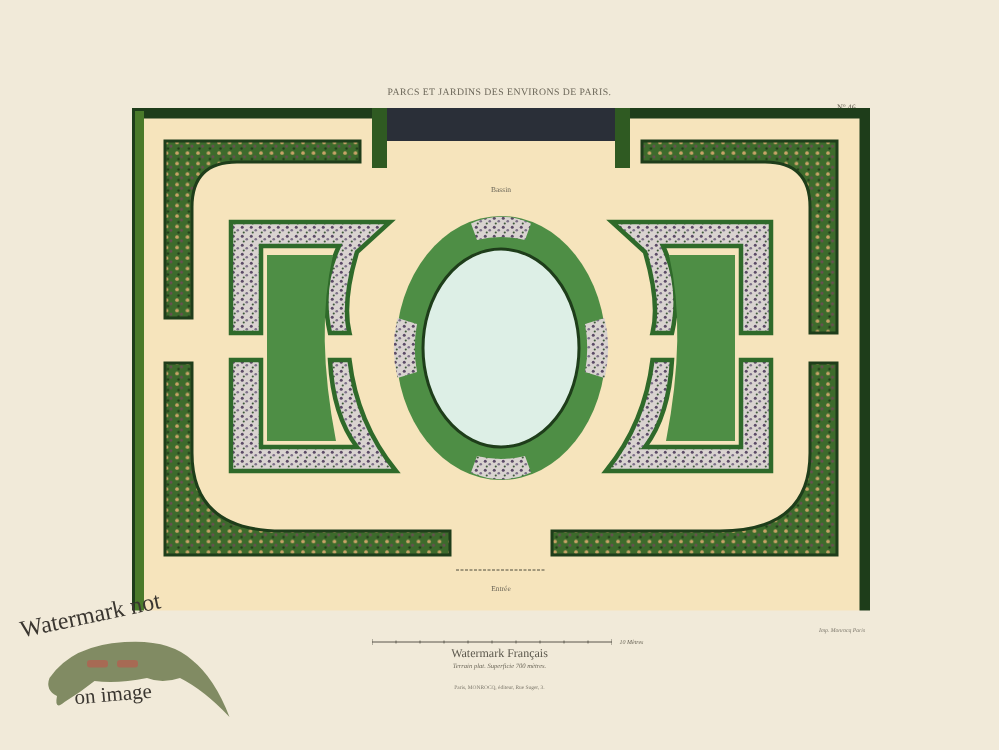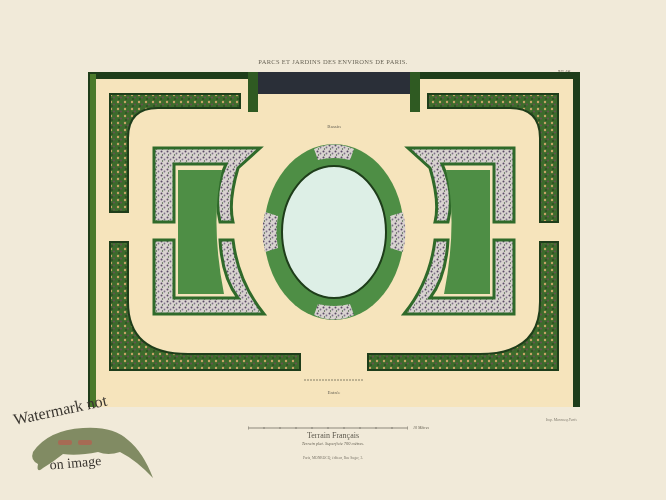--- a/index.html
+++ b/index.html
@@ -86,21 +86,21 @@
       <line x1="80" y1="3" x2="80" y2="5"></line>
     <line x1="96" y1="3" x2="96" y2="5"></line>
       <line x1="112" y1="3" x2="112" y2="5"></line>
       <line x1="128" y1="3" x2="128" y2="5"></line>
     <line x1="144" y1="3" x2="144" y2="5"></line>
       <line x1="160" y1="2" x2="160" y2="6"></line>
   </g>
 </svg>
 <div class="scale-label">10 Mètres</div>
 
-<div class="caption">Terrain Français</div>
+<div class="caption">Watermark Français</div>
 <div class="subcaption">Terrain plat. Superficie 700 mètres.</div>
 <div class="publisher">Paris, MONROCQ, éditeur, Rue Suger, 3.</div>
 
 <svg class="watermark" viewBox="0 0 150 95">
   <path d="M25 62 Q40 40 75 38 Q105 36 120 50 Q135 62 145 88 Q128 70 112 62 Q100 66 90 62 Q70 66 55 64 Q45 72 35 78 Q28 84 30 74 Q22 70 25 62 Z" fill="#6d7a4e" opacity="0.85"></path>
   <rect x="50" y="50" width="14" height="5" rx="2" fill="#b85c4e" opacity="0.7"></rect>
   <rect x="70" y="50" width="14" height="5" rx="2" fill="#b85c4e" opacity="0.7"></rect>
   <text x="6" y="28" font-size="16" fill="#3a3630" font-family="Liberation Serif, serif" transform="rotate(-12 40 28)">Watermark not</text>
   <text x="42" y="78" font-size="14" fill="#3a3630" font-family="Liberation Serif, serif" transform="rotate(-5 60 78)">on image</text>
 </svg>

